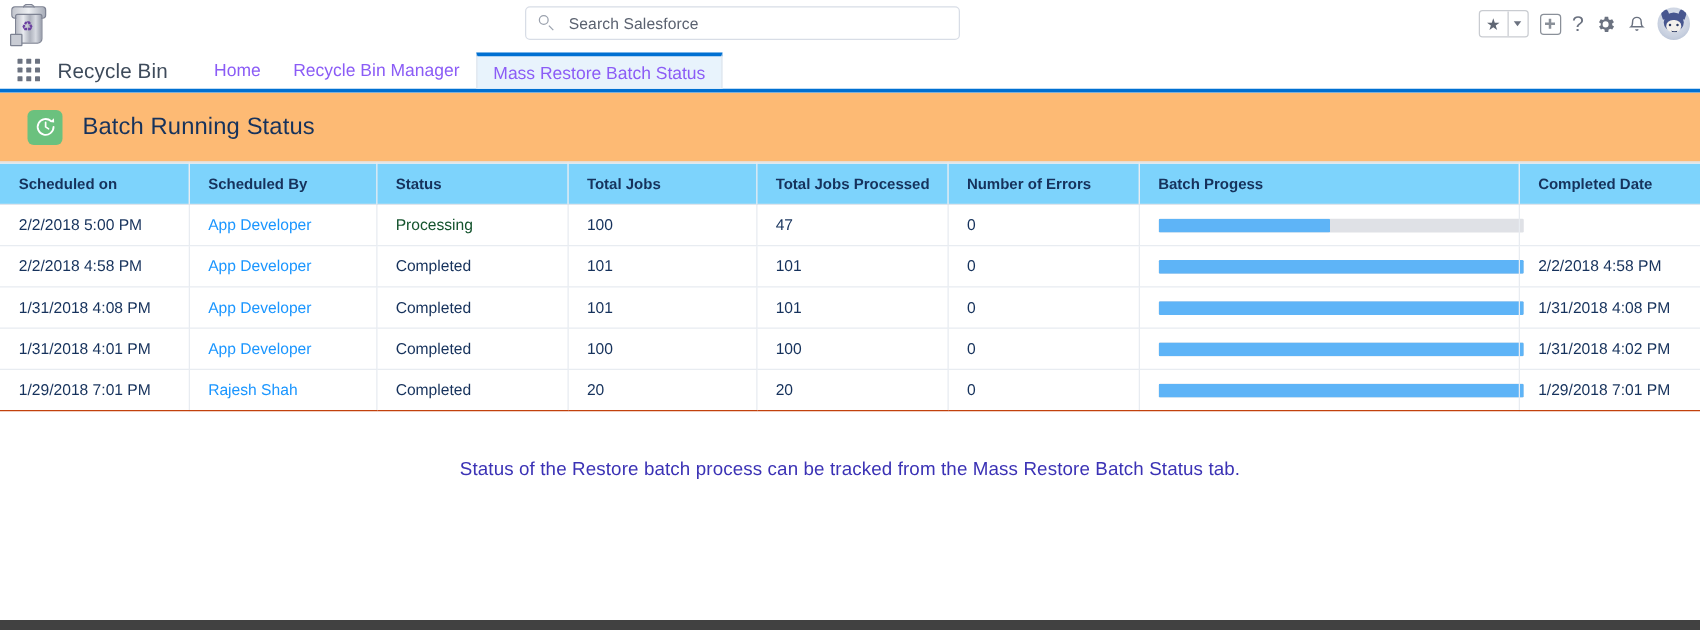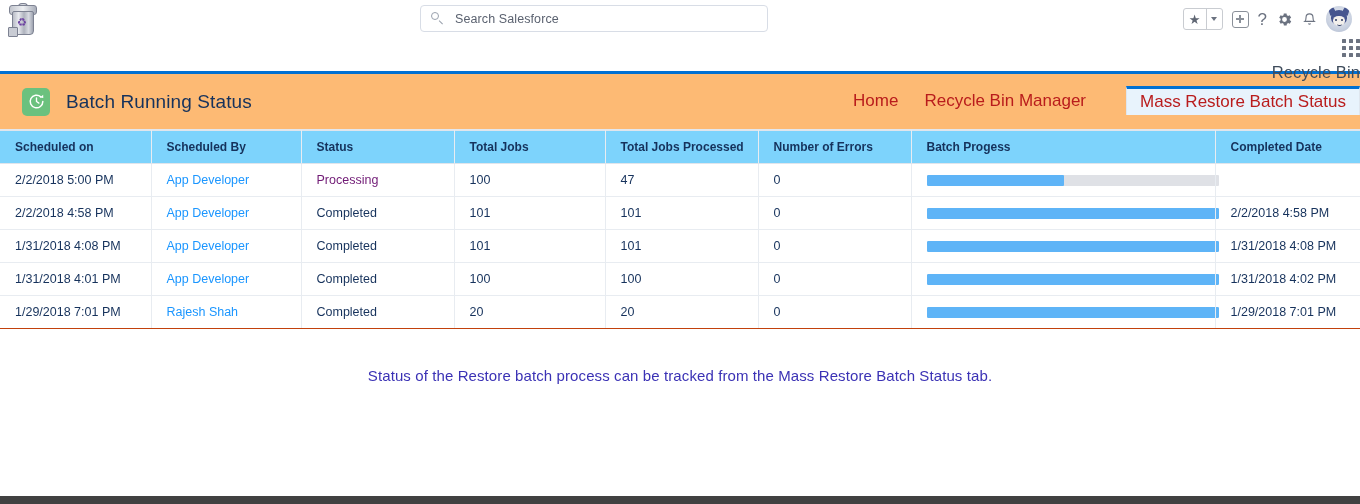--- a/index.html
+++ b/index.html
@@ -246,21 +246,20 @@
   }
 
   
   .nav-bar {
     height: 32px;
     background: #ffffff;
     display: flex;
     align-items: flex-end;
     position: relative;
     border-bottom: 3px solid #0070d2;
-    flex-direction: column;
   }
   .waffle {
     width: 18px;
     height: 18px;
     margin-left: 14px;
     margin-bottom: 6px;
     display: grid;
     grid-template-columns: repeat(3, 4px);
     grid-template-rows: repeat(3, 4px);
     gap: 3px;
@@ -281,36 +280,35 @@
     white-space: nowrap;
     font-weight: 400;
   }
   .nav-tabs {
     display: flex;
     align-items: flex-end;
     margin-left: 24px;
     height: 100%;
   }
   .nav-tab {
-    font-size: 17px;
-    color: #b91c1c;
+    font-size: 14px;
+    color: #8b5cf6;
     padding: 0 13px;
     height: 29px;
     line-height: 29px;
     white-space: nowrap;
     box-sizing: border-box;
   }
   .nav-tab.active {
     background: #e8f3fc;
     border-top: 3px solid #0070d2;
     border-left: 1px solid #dfe6ee;
     border-right: 1px solid #dfe6ee;
     height: 29px;
     line-height: 26px;
-    margin-left: 27px;
   }
 
   
   .page-header {
     height: 56px;
     background: #fdba74;
     border-bottom: 1px solid #e3e7ed;
     display: flex;
     align-items: center;
     padding-left: 22px;
@@ -367,21 +365,21 @@
     white-space: nowrap;
     box-sizing: border-box;
     height: 28px;
   }
   table.batch-table td:last-child { border-right: none; }
   table.batch-table tr:last-child td { border-bottom: 1px solid #c2410c; }
   .cell-link {
     color: #1b96ff;
     text-decoration: none;
   }
-  .status-processing { color: #701a75; }
+  .status-processing { color: #14532d; }
 
   .progress-track {
     width: 292px;
     height: 11px;
     background: #dfe1e6;
     border-radius: 1px;
     overflow: hidden;
   }
   .progress-fill {
     height: 100%;

